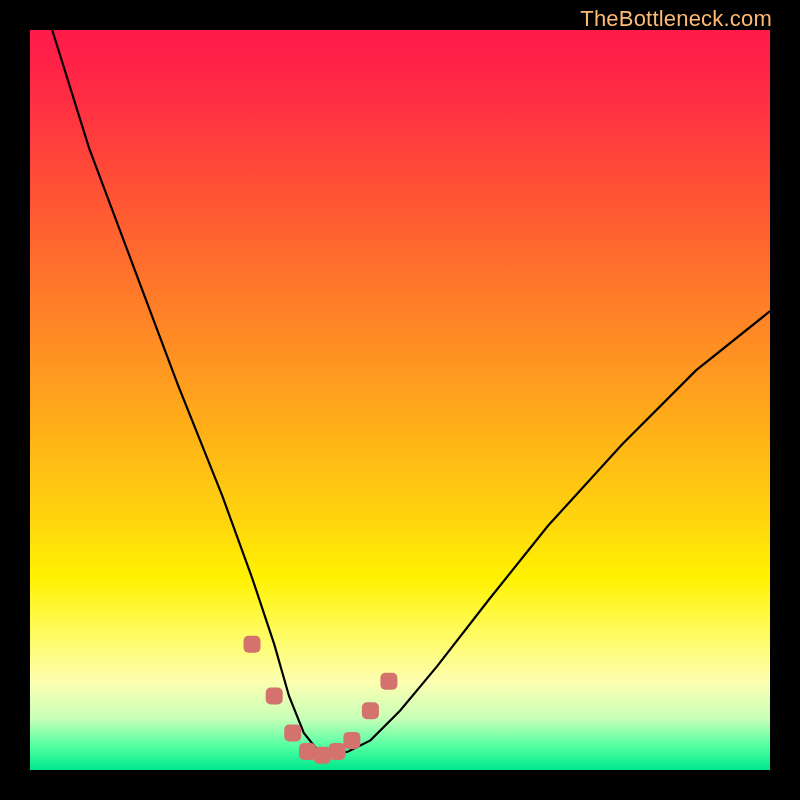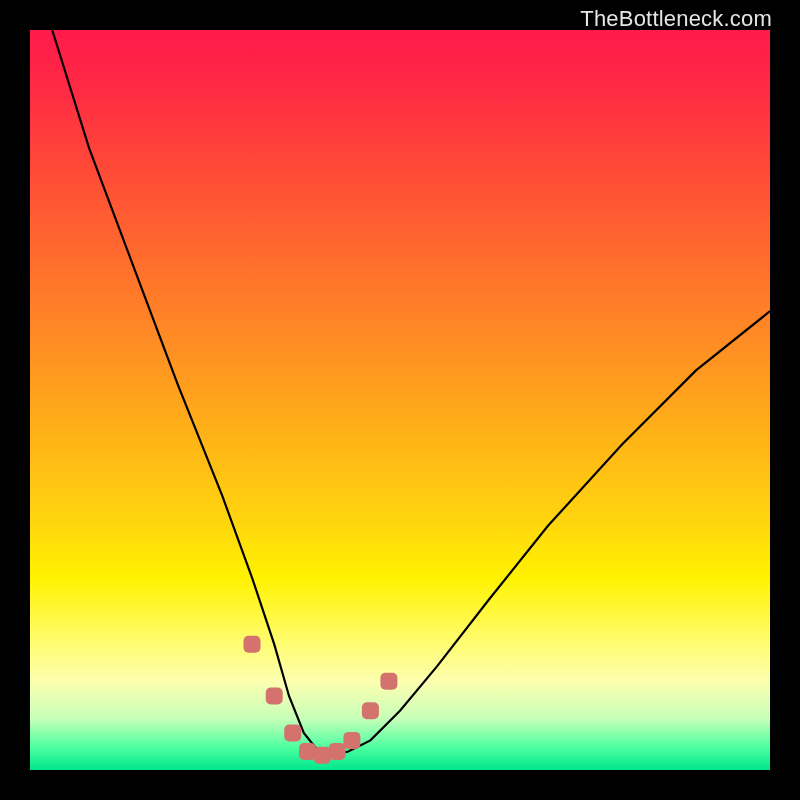--- a/index.html
+++ b/index.html
@@ -46,21 +46,21 @@
       #4cffa0 97%,
       #00e68c 100%
     );
   }
   .watermark {
     position: absolute;
     top: 6px;
     right: 28px;
     font-family: Arial, Helvetica, sans-serif;
     font-size: 22px;
-    color: #e5e5e5;
+    color: #fdba74;
     font-weight: 500;
     letter-spacing: 0.2px;
   }
   svg.curve {
     position: absolute;
     left: 0;
     top: 0;
     width: 100%;
     height: 100%;
   }

